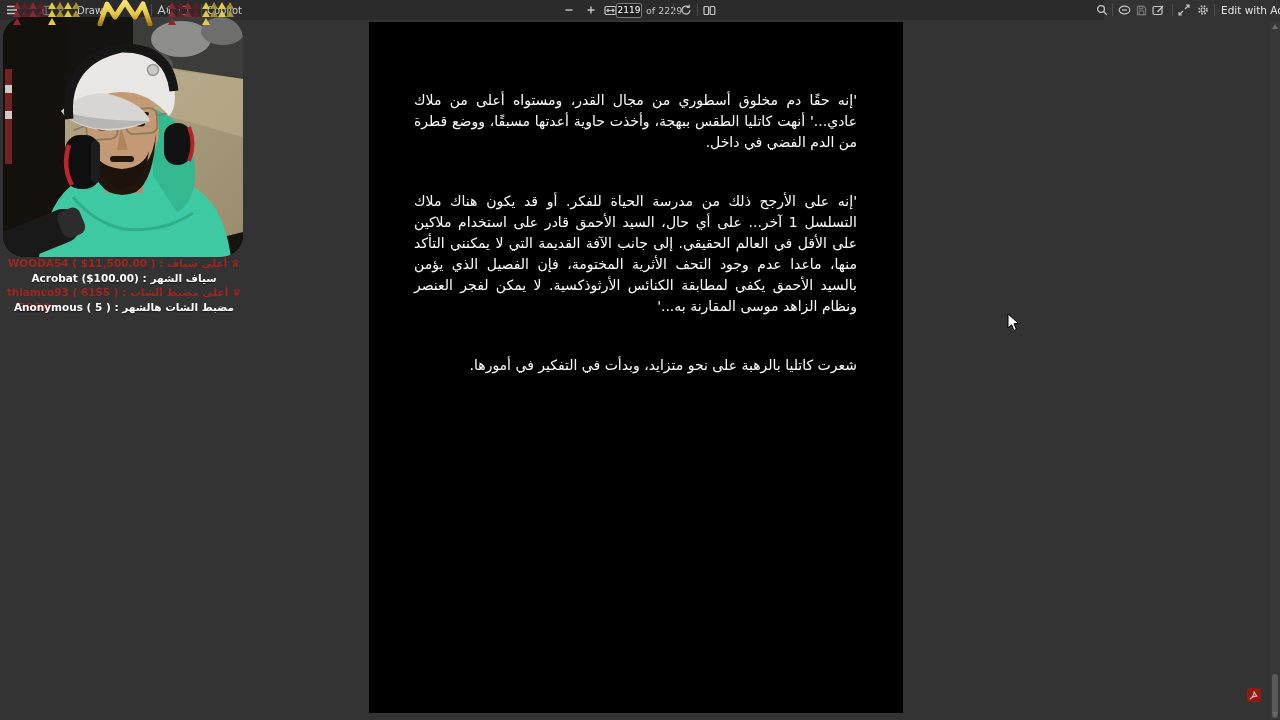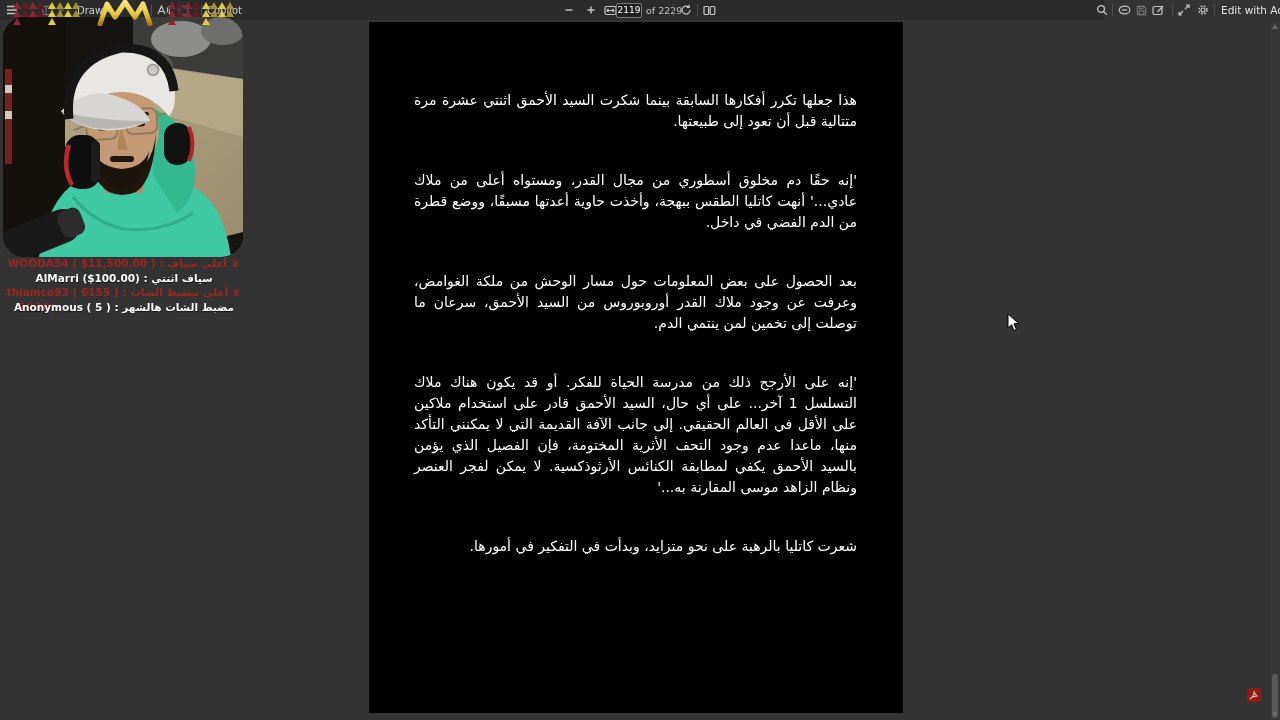--- a/index.html
+++ b/index.html
@@ -220,23 +220,21 @@
 </div>
 
 <div class="scrollbar">
   <div class="scroll-arrow up"></div>
   <div class="scroll-thumb"></div>
   <div class="scroll-arrow down"></div>
 </div>
 
 <div class="pdf-page">
   <div class="text-col">
-    <p>هذا جعلها تكرر أفكارها السابقة بينما شكرت السيد الأحمق اثنتي عشرة مرة متتالية قبل أن تعود إلى طبيعتها.</p>
     <p>'إنه حقًا دم مخلوق أسطوري من مجال القدر، ومستواه أعلى من ملاك عادي...' أنهت كاتليا الطقس ببهجة، وأخذت حاوية أعدتها مسبقًا، ووضع قطرة من الدم الفضي في داخل.</p>
-    <p>بعد الحصول على بعض المعلومات حول مسار الوحش من ملكة الغوامض، وعرفت عن وجود ملاك القدر أوروبوروس من السيد الأحمق، سرعان ما توصلت إلى تخمين لمن ينتمي الدم.</p>
     <p>'إنه على الأرجح ذلك من مدرسة الحياة للفكر. أو قد يكون هناك ملاك التسلسل 1 آخر... على أي حال، السيد الأحمق قادر على استخدام ملاكين على الأقل في العالم الحقيقي. إلى جانب الآفة القديمة التي لا يمكنني التأكد منها، ماعدا عدم وجود التحف الأثرية المختومة، فإن الفصيل الذي يؤمن بالسيد الأحمق يكفي لمطابقة الكنائس الأرثوذكسية. لا يمكن لفجر العنصر ونظام الزاهد موسى المقارنة به...'</p>
     <p>شعرت كاتليا بالرهبة على نحو متزايد، وبدأت في التفكير في أمورها.</p>
   </div>
 </div>
 
 <div class="webcam">
   <svg width="240" height="240" viewBox="0 0 240 240">
     <defs>
       <linearGradient id="couchg" x1="0" y1="0" x2="1" y2="1">
         <stop offset="0" stop-color="#b3a685"></stop>
@@ -355,21 +353,21 @@
     <i></i>
     <i></i>
     <i></i>
     <i></i>
     <i></i>
     <i></i>
   </div>
 
 <div class="stream-stats">
   <div class="s-line s-red">♛ أعلى سياف : WOODA54 ( $11,500.00 )</div>
-  <div class="s-line s-white">سياف اثنتي : AlMarri ($100.00)</div>
+  <div class="s-line s-white">سياف الشهر : Acrobat ($100.00)</div>
   <div class="s-line s-red">♛ أعلى مضبط الشات : thiamco93 ( 6155 )</div>
   <div class="s-line s-white">
     <span class="frag">5930</span>
     <span>مضبط الشات هالشهر : Anonymous ( 5 )</span>
   </div>
 </div>
 
 <div class="acrobat">
   <svg width="10" height="10" viewBox="0 0 10 10">
     <path d="M1 9 Q3 8 4.2 5.5 Q5 3.5 5 1.5 Q6.2 4.5 8 6.2 Q6 6 4.2 6.8 Q2.5 7.8 1 9 Z" fill="none" stroke="#e8b4ae" stroke-width="1.1" stroke-linejoin="round"></path>

